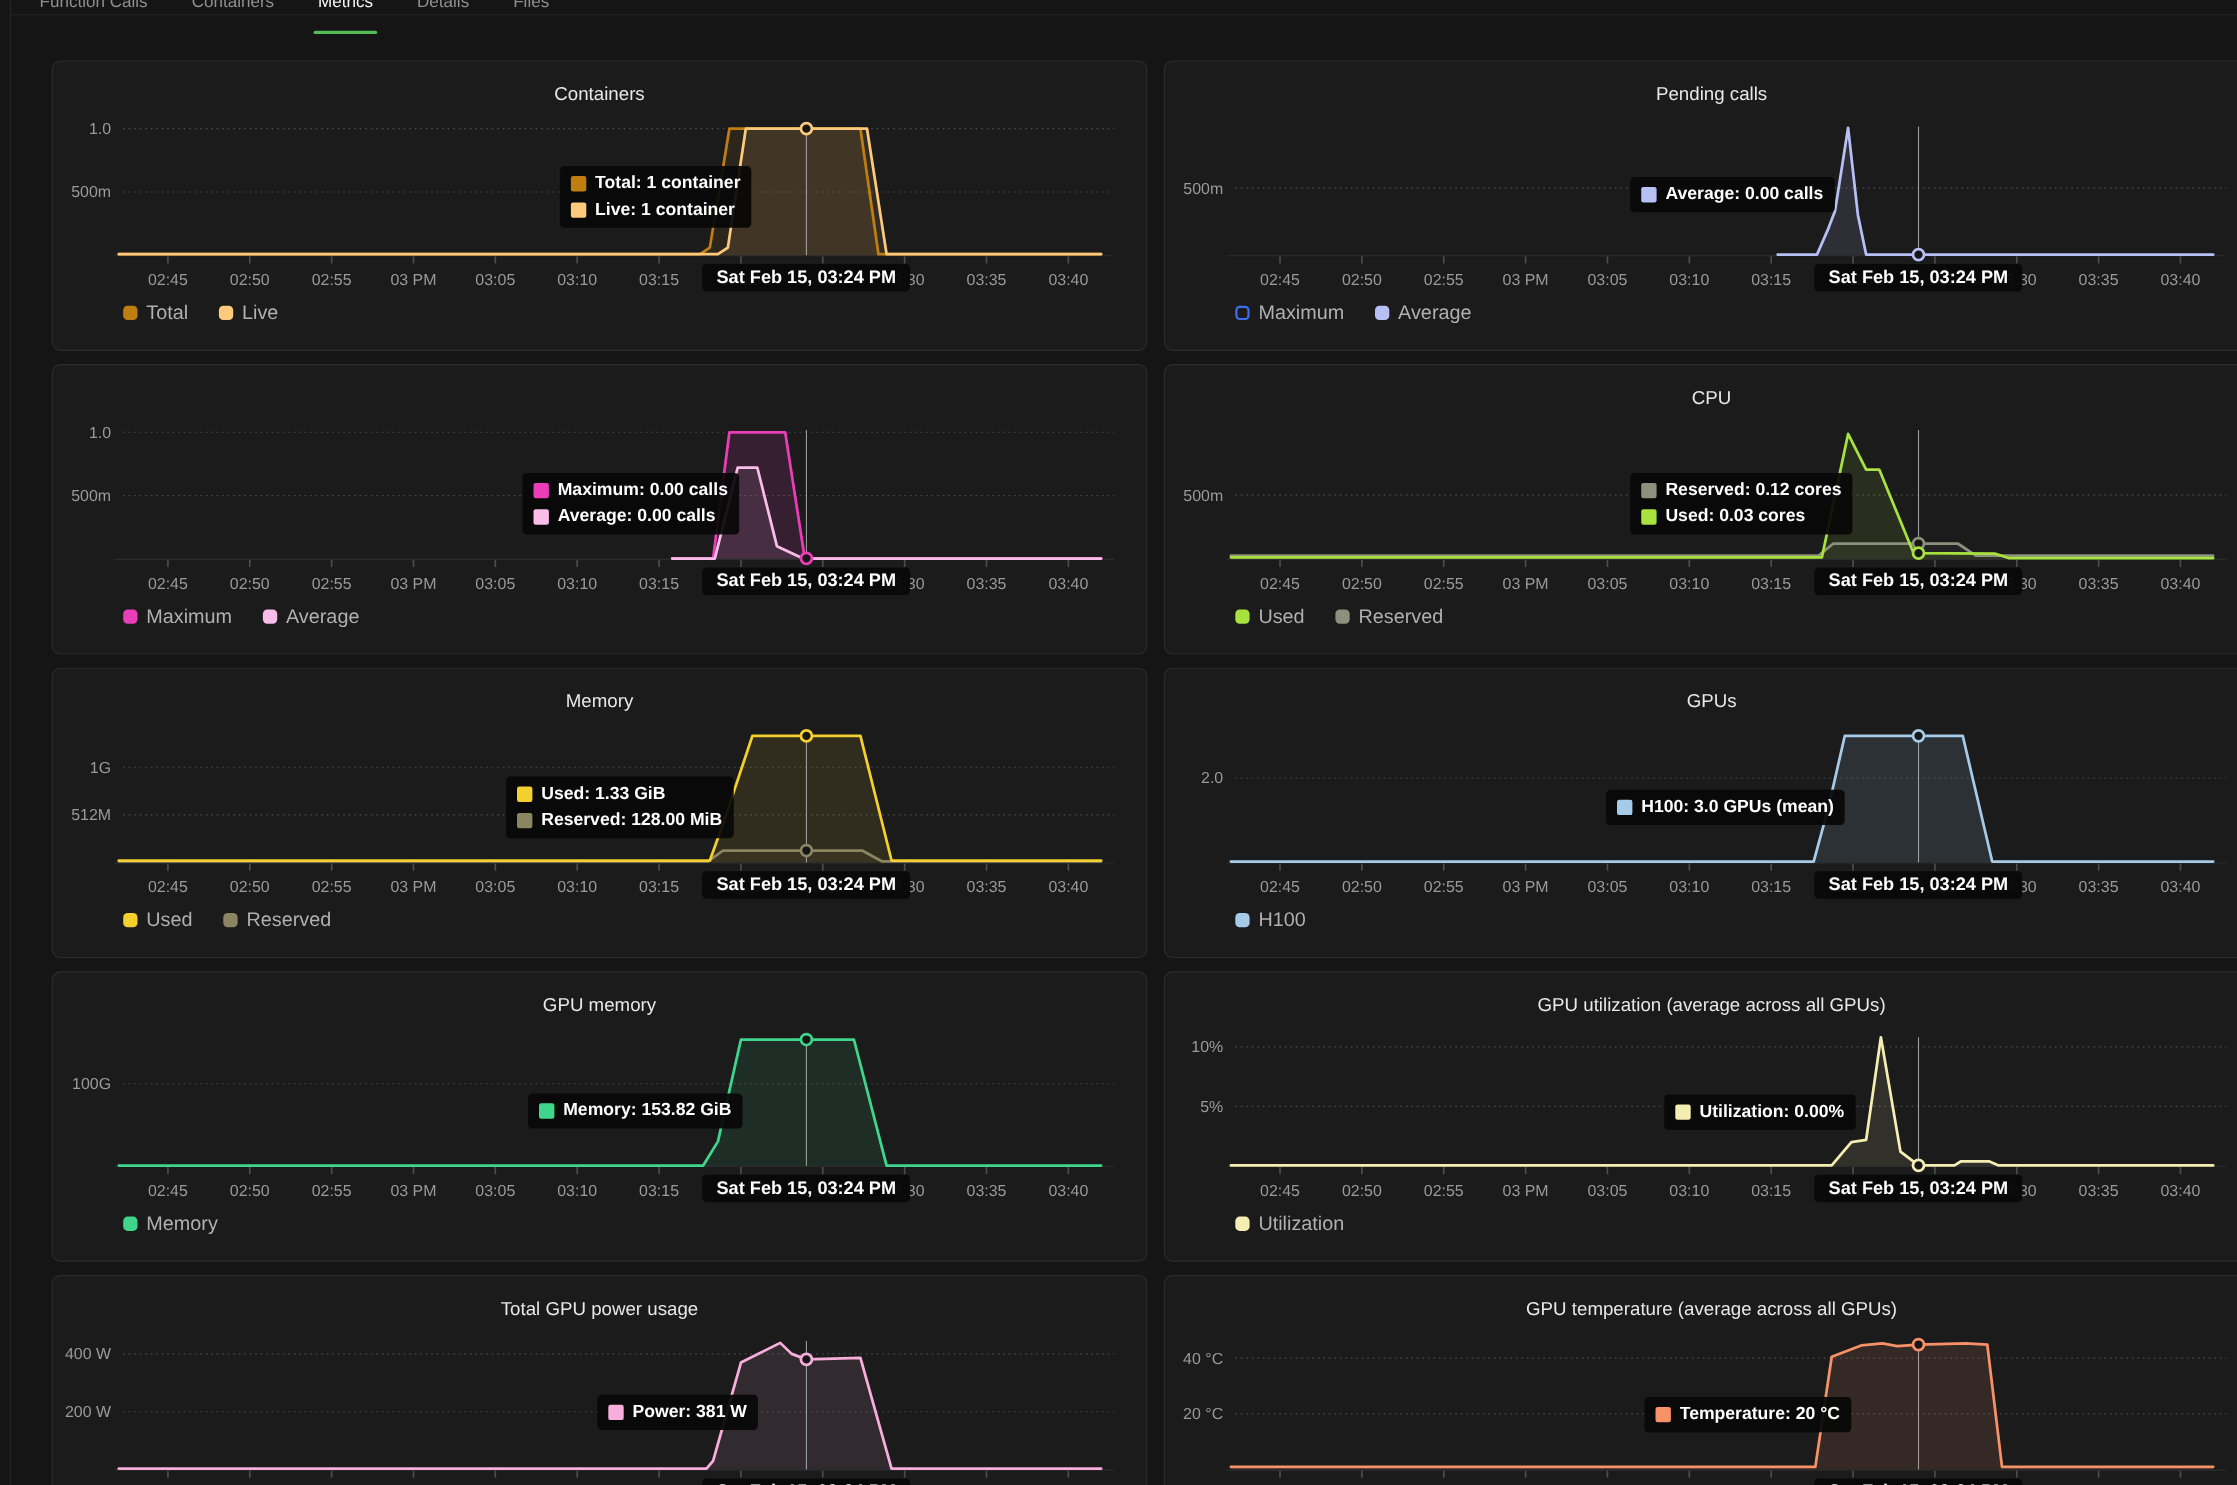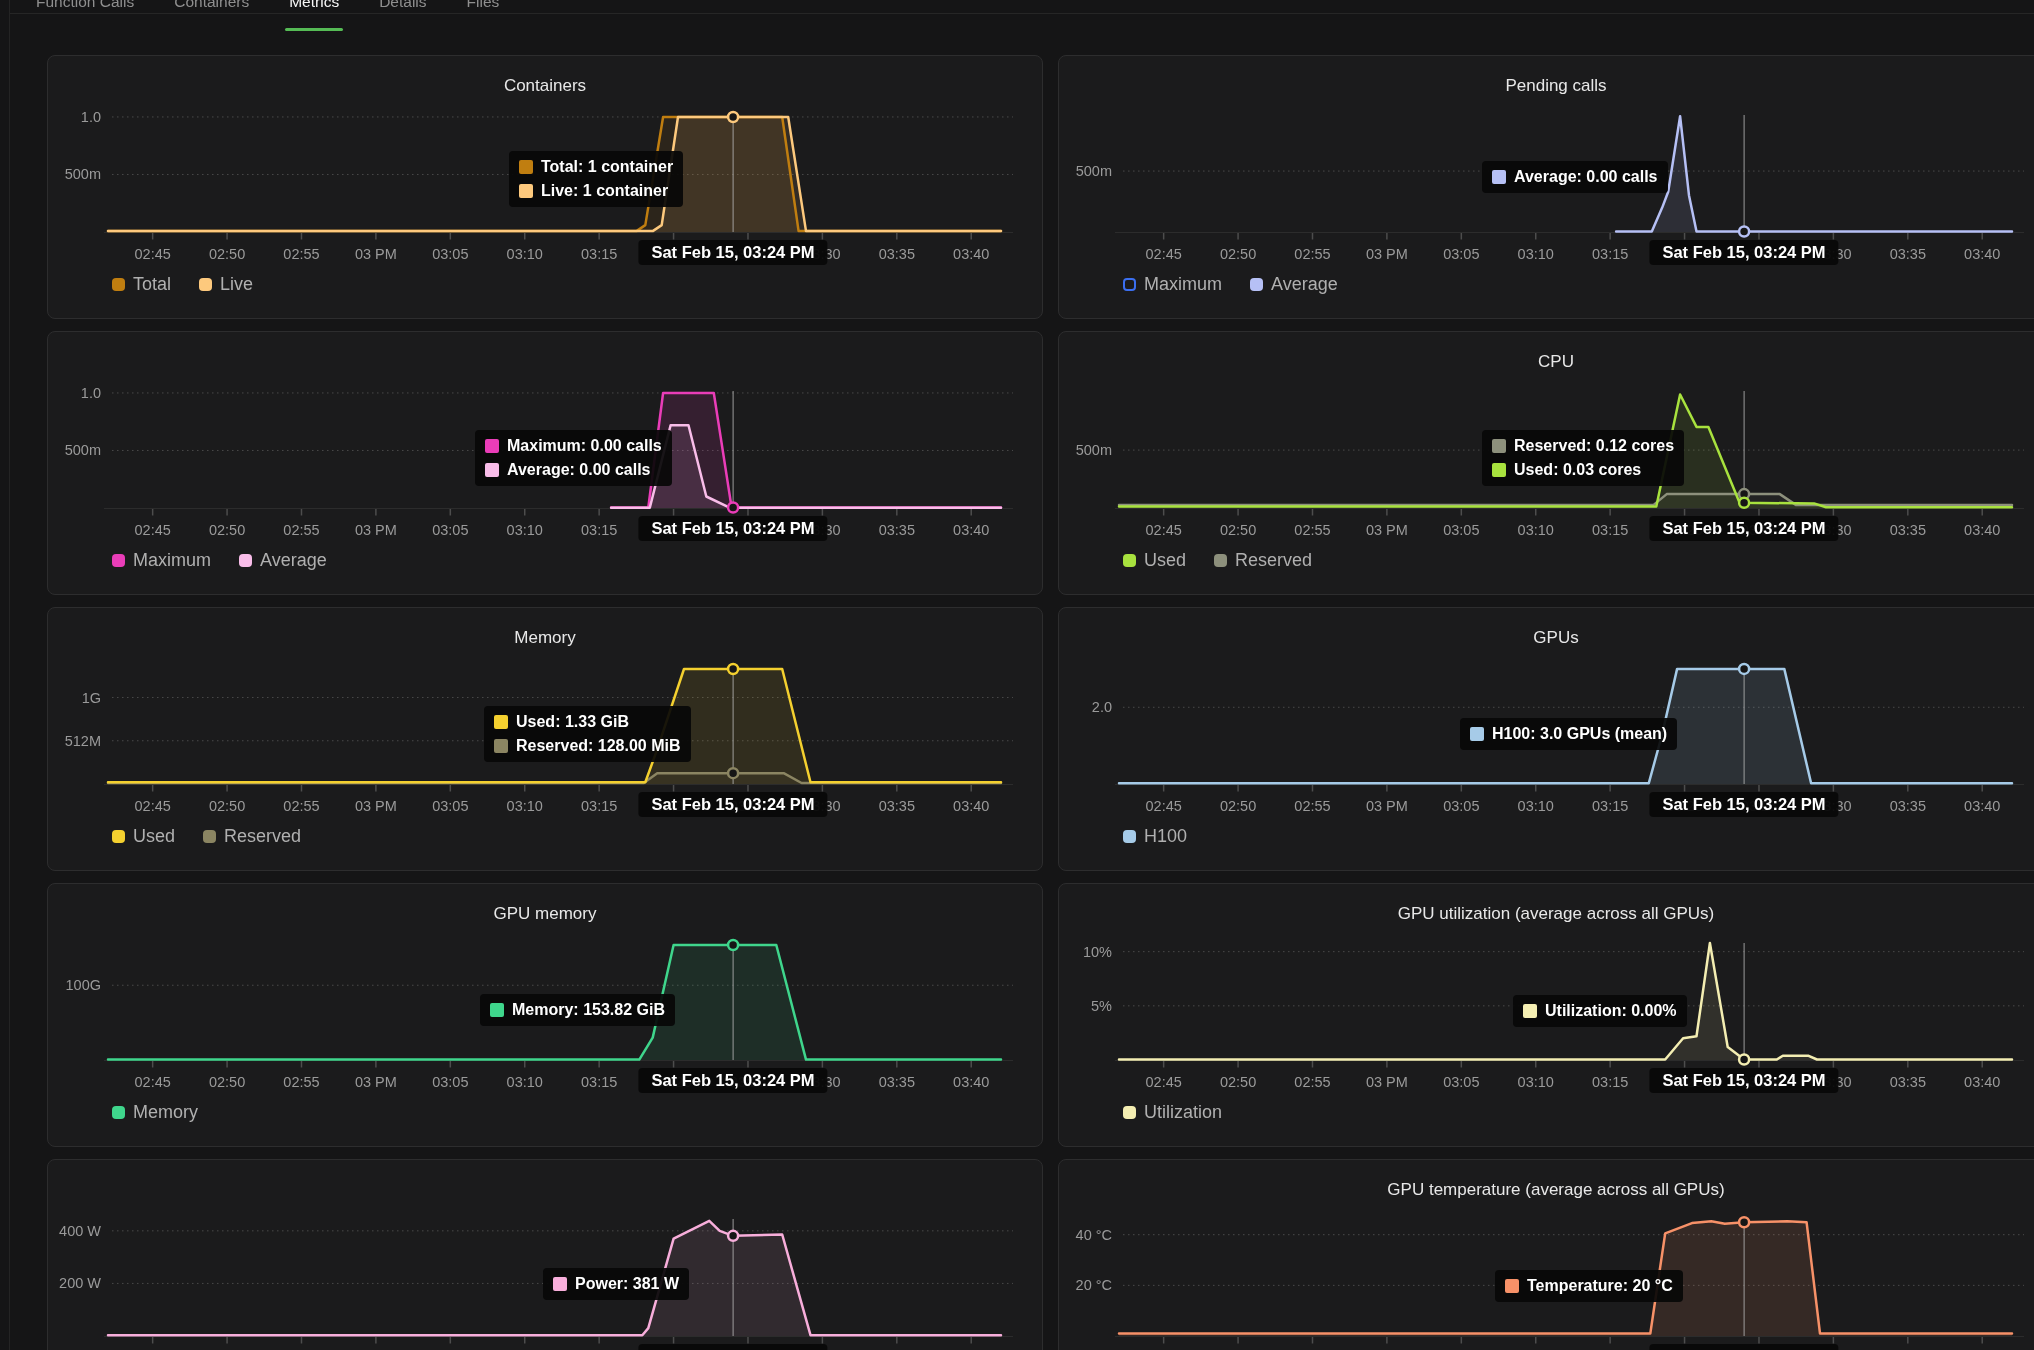--- a/index.html
+++ b/index.html
@@ -353,21 +353,21 @@
         <line x1="923.2333333333333" y1="177" x2="923.2333333333333" y2="183.5" stroke="#4d4d4d" stroke-width="1.5"></line>
         <text x="923.2333333333333" y="203" fill="#9a9a9a" font-size="14.5" text-anchor="middle">03:40</text>
         <path d="M60.0,176 L60.0,175.0 L595.8,175.0 L609.2,165.2 L735.7,165.2 L753.6,175.0 L953.0,175.0 L953.0,176 Z" fill="#8b8562" fill-opacity="0.08" stroke="none"></path>
         <path d="M60.0,176 L60.0,174.3 L597.3,174.3 L609.2,141.4 L636.0,61.0 L734.2,61.0 L762.5,174.3 L953.0,174.3 L953.0,176 Z" fill="#f4d02f" fill-opacity="0.1" stroke="none"></path>
         <polyline points="60.0,175.0 595.8,175.0 609.2,165.2 735.7,165.2 753.6,175.0 953.0,175.0" fill="none" stroke="#8b8562" stroke-width="2.5" stroke-linejoin="round" stroke-linecap="round"></polyline>
         <polyline points="60.0,174.3 597.3,174.3 609.2,141.4 636.0,61.0 734.2,61.0 762.5,174.3 953.0,174.3" fill="none" stroke="#f4d02f" stroke-width="2.5" stroke-linejoin="round" stroke-linecap="round"></polyline>
         <line x1="685.0999999999999" y1="59" x2="685.0999999999999" y2="176" stroke="#b2b2b2" stroke-width="1" stroke-opacity="0.85"></line>
         <circle cx="685.0999999999999" cy="165.19068736141907" r="5" fill="#161616" stroke="#8b8562" stroke-width="2.5"></circle>
         <circle cx="685.0999999999999" cy="60.98891352549889" r="5" fill="#161616" stroke="#f4d02f" stroke-width="2.5"></circle>
       </svg>
-      <div class="tooltip" style="left: 436px; top: 98px;">
+      <div class="tooltip" style="left: 412px; top: 98px;">
         <div class="row">
           <span class="sw" style="background: rgb(244, 208, 47);"></span>
           <span class="tx">Used: 1.33 GiB</span>
         </div>
         <div class="row">
           <span class="sw" style="background: rgb(139, 133, 98);"></span>
           <span class="tx">Reserved: 128.00 MiB</span>
         </div>
       </div>
       <div class="datepill" style="left: 685px; top: 184px;">Sat Feb 15, 03:24 PM</div>
@@ -525,20 +525,21 @@
       </div>
       <div class="datepill" style="left: 685px; top: 184px;">Sat Feb 15, 03:24 PM</div>
       <div class="legend">
         <div class="item">
           <span class="sw" style="background: rgb(244, 238, 178);"></span>
           <span class="lt">Utilization</span>
         </div>
       </div>
     </div>
     <div class="card" style="left: 47px; top: 1159px;">
+      <div class="title">Total GPU power usage</div>
       <svg width="996" height="264" viewBox="0 0 996 264">
         <line x1="64" y1="70.83146067415731" x2="965" y2="70.83146067415731" stroke="#4a4a4a" stroke-width="1" stroke-dasharray="1.5 3.5"></line>
         <text x="53" y="75.83146067415731" fill="#9a9a9a" font-size="14.5" text-anchor="end">400 W</text>
         <line x1="64" y1="123.41573033707866" x2="965" y2="123.41573033707866" stroke="#4a4a4a" stroke-width="1" stroke-dasharray="1.5 3.5"></line>
         <text x="53" y="128.41573033707866" fill="#9a9a9a" font-size="14.5" text-anchor="end">200 W</text>
         <line x1="56" y1="176.5" x2="965" y2="176.5" stroke="#2c2c2c" stroke-width="1"></line>
         <line x1="104.65" y1="177" x2="104.65" y2="183.5" stroke="#4d4d4d" stroke-width="1.5"></line>
         <text x="104.65" y="203" fill="#9a9a9a" font-size="14.5" text-anchor="middle">02:45</text>
         <line x1="179.06666666666666" y1="177" x2="179.06666666666666" y2="183.5" stroke="#4d4d4d" stroke-width="1.5"></line>
         <text x="179.06666666666666" y="203" fill="#9a9a9a" font-size="14.5" text-anchor="middle">02:50</text>

